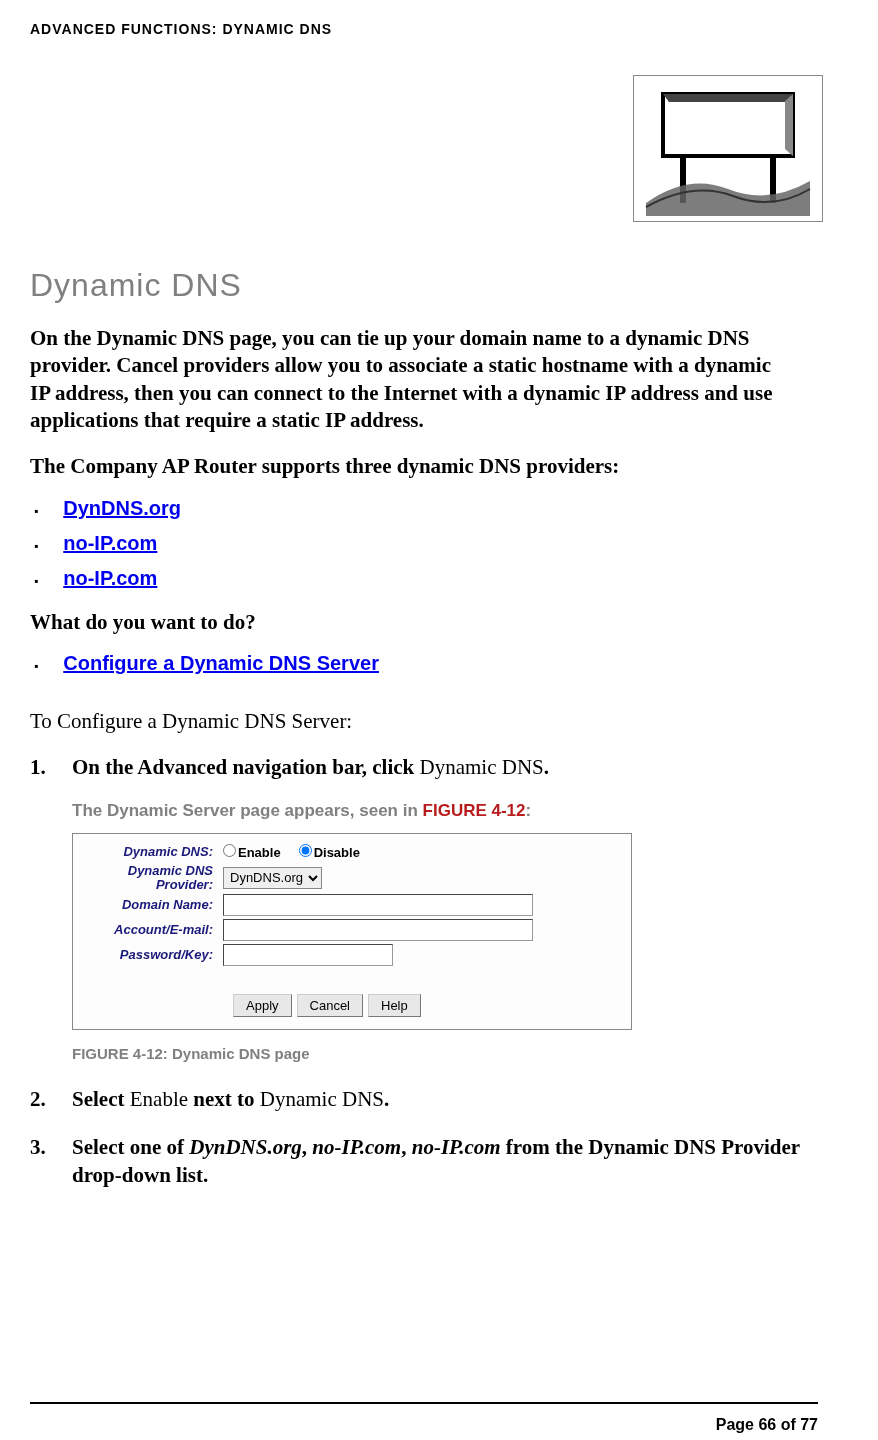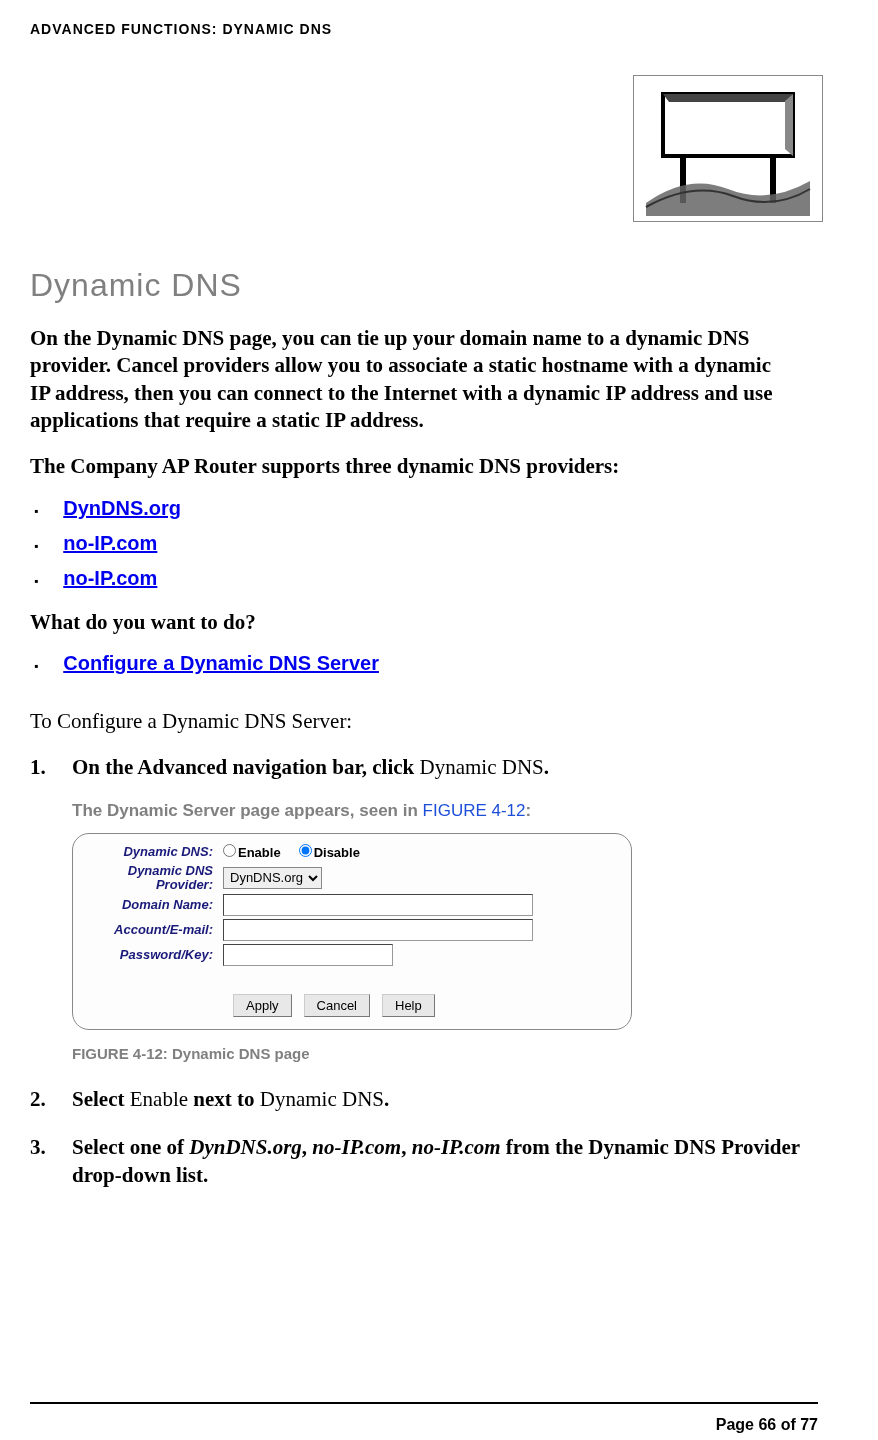--- a/index.html
+++ b/index.html
@@ -106,21 +106,21 @@
     .step-body { font-weight: bold; }
     .step-body .normal { font-weight: normal; }
     .step-body .bolditalic { font-style: italic; font-weight: bold; }
     .result-note {
       font-family: Verdana, Arial, sans-serif;
       font-size: 17px;
       font-weight: bold;
       color: #808080;
       margin: 18px 0 10px 0;
     }
-    .figref { color: #1d4ed8; font-weight: normal; }
+    .figref { color: #b91c1c; font-weight: bold; }
     .figure-container {
       border: 1px solid #888;
       width: 560px;
       padding: 10px 10px 12px 10px;
       background: #fdfdfd;
       margin-bottom: 14px;
       font-family: Arial, sans-serif;
     }
     .form-row {
       display: flex;
@@ -153,21 +153,21 @@
       border: 1px solid #888;
       background: #efefef;
       font-size: 13px;
       padding: 0 2px;
     }
     .radio-group { display: flex; align-items: center; gap: 6px; font-weight: bold; color: #000; font-style: normal; }
     .radio-group label { font-style: normal; font-family: Arial; font-weight: bold; font-size: 13px; color: #000; margin-right: 12px;}
     .radio-group input { margin-right: 2px; }
     .button-row {
       display: flex;
-      gap: 12px;
+      gap: 5px;
       justify-content: flex-start;
       padding-left: 150px;
       margin-top: 28px;
     }
     .btn {
       font-family: Arial, sans-serif;
       font-size: 13px;
       padding: 3px 12px;
       background: #e8e8e8;
       border: 1px outset #ccc;
@@ -243,21 +243,21 @@
   <li>
     <span class="num">1.</span>
     <span class="step-body">
       <span>On the Advanced navigation bar, click </span><span class="normal">Dynamic DNS</span><span>.</span>
     </span>
 
     <div class="result-note">
       <span>The Dynamic Server page appears, seen in </span><span class="figref">FIGURE 4-12</span><span>:</span>
     </div>
 
-    <div class="figure-container" style="font-weight:normal;border-radius:17px;">
+    <div class="figure-container" style="font-weight:normal;">
       <div class="form-row">
         <div class="form-label">Dynamic DNS:</div>
         <div class="form-field radio-group">
           <label><input type="radio" name="ddns" style=""><span>Enable</span></label>
           <label><input type="radio" name="ddns" checked="" style=""><span>Disable</span></label>
         </div>
       </div>
       <div class="form-row">
         <div class="form-label two">
           <span>Dynamic DNS</span><br><span>Provider:</span>

